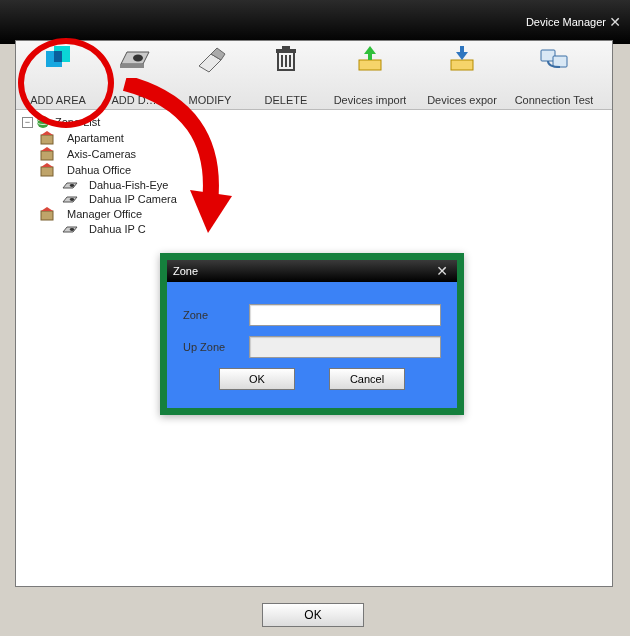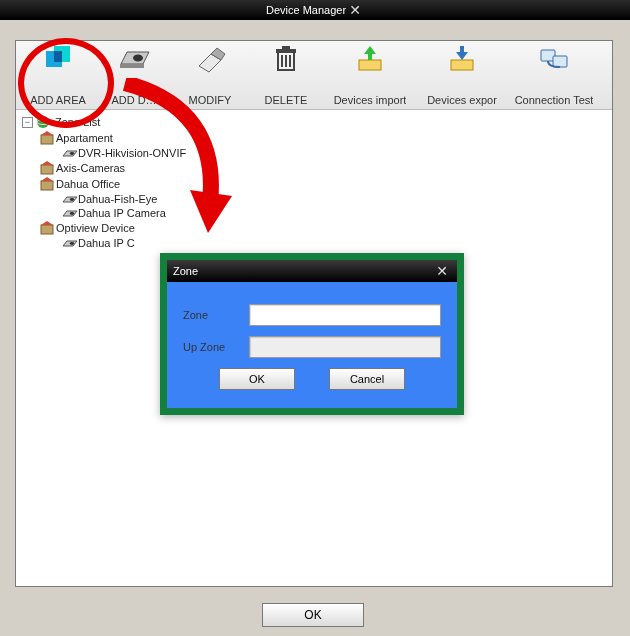--- a/index.html
+++ b/index.html
@@ -1,27 +1,27 @@
 <!DOCTYPE html>
 <html><head>
 <meta charset="utf-8">
 <style>
 html,body{margin:0;padding:0;font-family:Tahoma,Arial,sans-serif;font-size:11px;background:#d4d0c8;width:630px;height:636px;overflow:hidden}
 .win{position:absolute;left:0;top:0;width:630px;height:636px;background:#d4d0c8}
-.titlebar{height:20px;background:linear-gradient(#2b2b2b,#000);color:#fff;display:flex;align-items:center;padding:0 6px;font-size:11px;justify-content:center}
+.titlebar{height:28px;background:linear-gradient(#2b2b2b,#000);color:#fff;display:flex;align-items:center;padding:8px 6px;font-size:11px;justify-content:flex-end}
 .close-x{width:18px;height:18px;display:flex;align-items:center;justify-content:center;cursor:default;font-size:14px;color:#ddd}
 .inner{position:absolute;left:15px;top:40px;width:596px;height:545px;background:#fff;border:1px solid #7a7a7a}
 .toolbar{height:68px;background:linear-gradient(#f7f7f7,#e4e4e4);border-bottom:1px solid #bbb;display:flex;align-items:center;padding-left:4px}
 .tbtn{display:flex;flex-direction:column;align-items:center;justify-content:center;width:76px;height:64px;cursor:pointer}
 .tbtn.wide{width:92px}
 .tbtn .lbl{margin-top:20px;font-size:11px;color:#333;white-space:nowrap;overflow:hidden;text-overflow:clip;max-width:100%}
 .ticon{width:34px;height:30px}
 .tree{padding:4px 6px;font-size:11px;color:#222}
 .tree-root{display:flex;align-items:center;gap:3px;padding:1px 0}
-.tree-node{display:flex;align-items:center;gap:0;padding:1px 0}
+.tree-node{display:flex;align-items:center;gap:11px;padding:1px 0}
 .lvl1{padding-left:18px}
 .lvl2{padding-left:40px}
 .exp{width:9px;height:9px;border:1px solid #888;display:flex;align-items:center;justify-content:center;font-size:9px;line-height:1;color:#555;background:#fff}
 .cam{width:16px;height:12px;display:inline-block}
 .zone-ico{width:16px;height:14px;display:inline-block}
 
 .circle{position:absolute;left:18px;top:38px;width:84px;height:78px;border:6px solid #e20000;border-radius:50%;pointer-events:none;z-index:8}
 
 .arrow{position:absolute;left:110px;top:78px;width:140px;height:160px;pointer-events:none;z-index:7}
 
@@ -126,71 +126,64 @@
         <span>Zone List</span>
       </div>
 
       <div class="tree-node lvl1">
         <svg class="zone-ico" viewBox="0 0 16 14">
             <rect x="1" y="4" width="12" height="9" fill="#bfa46a" stroke="#7a6030"></rect>
             <polygon points="1,4 7,0 13,4" fill="#d9483b"></polygon>
           </svg>
         <span>Apartament</span>
       </div>
+
+      <div class="tree-node lvl1">
+        <svg class="zone-ico" viewBox="0 0 16 14">
+            <rect x="1" y="4" width="12" height="9" fill="#bfa46a" stroke="#7a6030"></rect>
+            <polygon points="1,4 7,0 13,4" fill="#d9483b"></polygon>
+          </svg>
+        <span>Axis-Cameras</span>
+      </div>
+
+      <div class="tree-node lvl1">
+        <svg class="zone-ico" viewBox="0 0 16 14">
+            <rect x="1" y="4" width="12" height="9" fill="#bfa46a" stroke="#7a6030"></rect>
+            <polygon points="1,4 7,0 13,4" fill="#d9483b"></polygon>
+          </svg>
+        <span>Dahua Office</span>
+      </div>
       <div class="tree-node lvl2">
         <svg class="cam" viewBox="0 0 16 12">
             <polygon points="1,9 11,9 15,4 5,4" fill="#ccc" stroke="#555"></polygon>
             <ellipse cx="10" cy="6.5" rx="2.2" ry="1.4" fill="#333"></ellipse>
           </svg>
-        <span>DVR-Hikvision-ONVIF</span>
-      </div>
-
-      <div class="tree-node lvl1">
-        <svg class="zone-ico" viewBox="0 0 16 14">
-            <rect x="1" y="4" width="12" height="9" fill="#bfa46a" stroke="#7a6030"></rect>
-            <polygon points="1,4 7,0 13,4" fill="#d9483b"></polygon>
-          </svg>
-        <span>Axis-Cameras</span>
-      </div>
-
-      <div class="tree-node lvl1">
-        <svg class="zone-ico" viewBox="0 0 16 14">
-            <rect x="1" y="4" width="12" height="9" fill="#bfa46a" stroke="#7a6030"></rect>
-            <polygon points="1,4 7,0 13,4" fill="#d9483b"></polygon>
-          </svg>
-        <span>Dahua Office</span>
+        <span>Dahua-Fish-Eye</span>
       </div>
       <div class="tree-node lvl2">
         <svg class="cam" viewBox="0 0 16 12">
             <polygon points="1,9 11,9 15,4 5,4" fill="#ccc" stroke="#555"></polygon>
             <ellipse cx="10" cy="6.5" rx="2.2" ry="1.4" fill="#333"></ellipse>
           </svg>
-        <span>Dahua-Fish-Eye</span>
-      </div>
+        <span>Dahua IP Camera</span>
+      </div>
+
+      <div class="tree-node lvl1">
+        <svg class="zone-ico" viewBox="0 0 16 14">
+            <rect x="1" y="4" width="12" height="9" fill="#bfa46a" stroke="#7a6030"></rect>
+            <polygon points="1,4 7,0 13,4" fill="#d9483b"></polygon>
+          </svg>
+        <span>Manager Office</span>
+      </div>
+
       <div class="tree-node lvl2">
         <svg class="cam" viewBox="0 0 16 12">
             <polygon points="1,9 11,9 15,4 5,4" fill="#ccc" stroke="#555"></polygon>
             <ellipse cx="10" cy="6.5" rx="2.2" ry="1.4" fill="#333"></ellipse>
           </svg>
-        <span>Dahua IP Camera</span>
-      </div>
-
-      <div class="tree-node lvl1">
-        <svg class="zone-ico" viewBox="0 0 16 14">
-            <rect x="1" y="4" width="12" height="9" fill="#bfa46a" stroke="#7a6030"></rect>
-            <polygon points="1,4 7,0 13,4" fill="#d9483b"></polygon>
-          </svg>
-        <span>Optiview Device</span>
-      </div>
-
-      <div class="tree-node lvl2">
-        <svg class="cam" viewBox="0 0 16 12">
-            <polygon points="1,9 11,9 15,4 5,4" fill="#ccc" stroke="#555"></polygon>
-            <ellipse cx="10" cy="6.5" rx="2.2" ry="1.4" fill="#333"></ellipse>
-          </svg>
         <span>Dahua IP C</span>
       </div>
     </div>
 
   </div>
 
   <div class="circle"></div>
 
   <svg class="arrow" viewBox="0 0 140 160">
     <path d="M15 5 Q110 30 100 125" fill="none" stroke="#e20000" stroke-width="16"></path>

